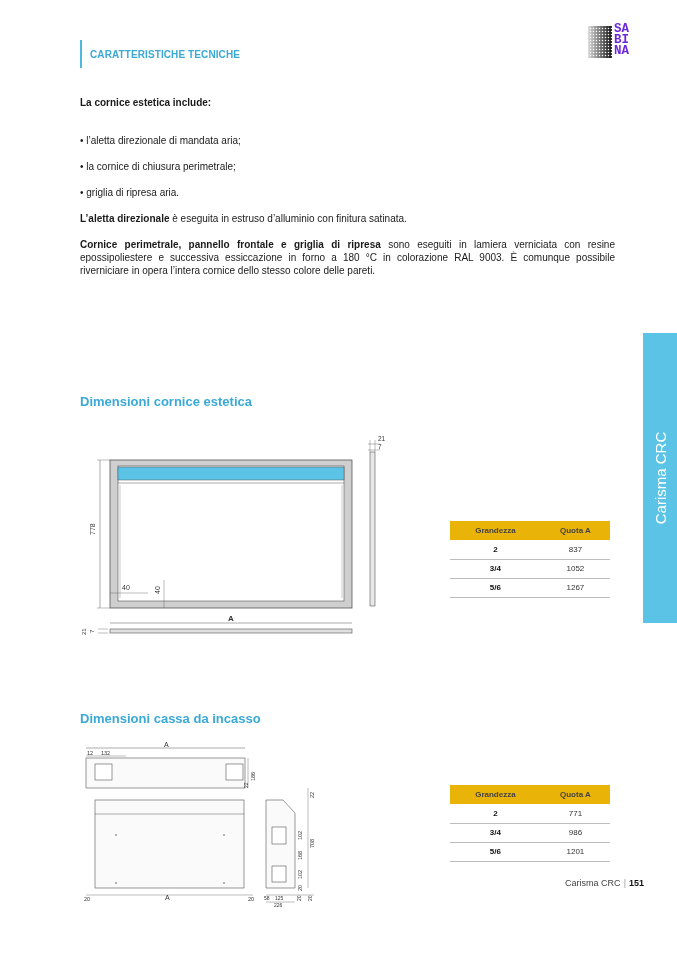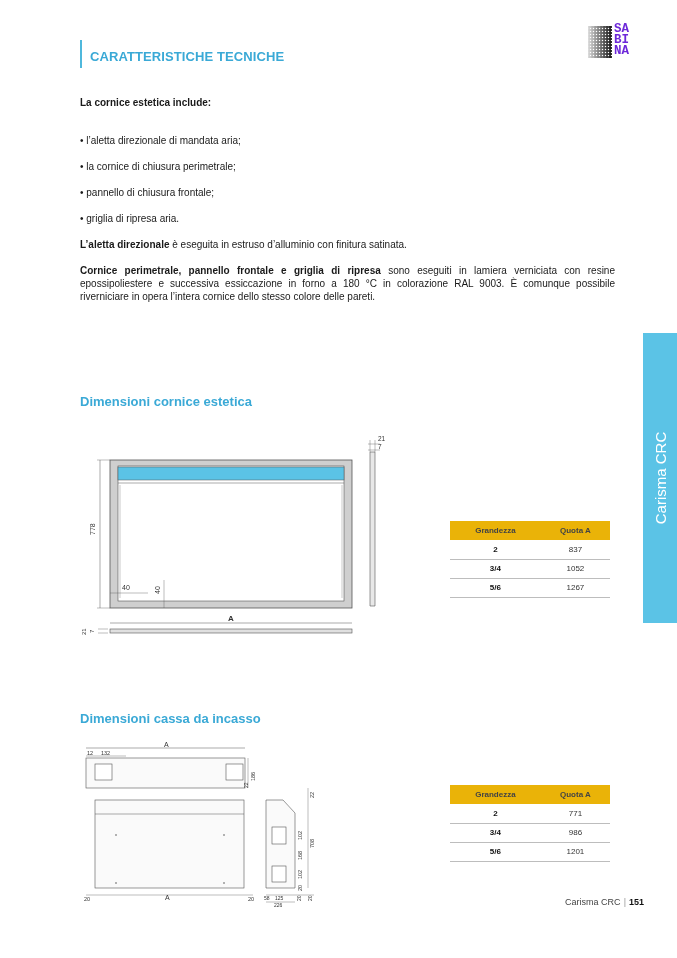--- a/index.html
+++ b/index.html
@@ -1,20 +1,20 @@
 <!DOCTYPE html>
 <html><head>
 <meta charset="utf-8">
 <style>
   * { box-sizing: border-box; margin: 0; padding: 0; }
   html, body { width: 677px; height: 958px; background: #ffffff; overflow: hidden; }
   body { position: relative; font-family: "Liberation Sans", sans-serif; color: #1a1a1a; }
 
   .header-bar { position: absolute; left: 80px; top: 40px; width: 2px; height: 28px; background: #4fb8dc; }
-  .header-title { position: absolute; left: 90px; top: 49px; font-size: 13px; font-weight: bold; color: #3aa9d6; letter-spacing: 0.1px; }
+  .header-title { position: absolute; left: 90px; top: 49px; font-size: 10px; font-weight: bold; color: #3aa9d6; letter-spacing: 0.1px; }
 
   .logo { position: absolute; left: 588px; top: 24px; width: 60px; height: 38px; }
   .logo-grid { position: absolute; left: 0; top: 2px; width: 24px; height: 32px;
     background-image: repeating-linear-gradient(90deg, #222 0 2px, transparent 2px 3px), repeating-linear-gradient(0deg, #222 0 2px, transparent 2px 3px);
     background-blend-mode: multiply; opacity: 0.95;
     -webkit-mask-image: linear-gradient(90deg, rgba(0,0,0,0.15), #000);
             mask-image: linear-gradient(90deg, rgba(0,0,0,0.15), #000); }
   .logo-text { position: absolute; left: 26px; top: 0; font-size: 12.5px; font-weight: bold; line-height: 11px; color: #6d28d9; letter-spacing: 0; font-family: Liberation Mono, monospace; }
 
   .intro { position: absolute; left: 80px; top: 96px; width: 535px; font-size: 10px; line-height: 13px; color: #1a1a1a; }
@@ -29,21 +29,21 @@
   .side-tab span { position: absolute; left: 50%; top: 50%; transform: translate(-50%, -50%) rotate(-90deg); white-space: nowrap; color: #fff; font-size: 15px; }
 
   table.dims { position: absolute; border-collapse: collapse; font-size: 8px; width: 160px; }
   table.dims th { background: #eab308; color: #444; font-weight: bold; height: 19px; text-align: center; }
   table.dims td { height: 19px; text-align: center; border-bottom: 1px solid #bdbdbd; color: #333; }
   table.dims td.g { font-weight: bold; color: #111; }
 
   .drawing { position: absolute; }
   .drawing svg text { font-family: "Liberation Sans", sans-serif; }
 
-  .footer { position: absolute; right: 33px; top: 897px; font-size: 9px; color: #444; }
+  .footer { position: absolute; right: 33px; top: 878px; font-size: 9px; color: #444; }
   .footer .sep { color: #999; margin: 0 3px; }
   .footer .num { font-weight: bold; color: #111; }
 </style>
 </head>
 <body>
 
 <div class="header-bar"></div>
 <div class="header-title">CARATTERISTICHE TECNICHE</div>
 
 <div class="logo">
@@ -52,21 +52,20 @@
     <div>SA</div>
     <div>BI</div>
     <div>NA</div>
   </div>
 </div>
 
 <div class="intro">
   <div class="lead">La cornice estetica include:</div>
   <div class="bullet">• l’aletta direzionale di mandata aria;</div>
   <div class="bullet">• la cornice di chiusura perimetrale;</div>
-  <div class="bullet">• pannello di chiusura frontale;</div>
   <div class="bullet">• griglia di ripresa aria.</div>
   <p class="para"><b>L’aletta direzionale</b><span> è eseguita in estruso d’alluminio con finitura satinata.</span></p>
   <p class="para"><b>Cornice perimetrale, pannello frontale e griglia di ripresa</b><span> sono eseguiti in lamiera verniciata con resine epossipoliestere e successiva essiccazione in forno a 180 °C in colorazione RAL 9003. È comunque possibile riverniciare in opera l’intera cornice dello stesso colore delle pareti.</span></p>
 </div>
 
 <div class="side-tab">
   <span>Carisma CRC</span>
 </div>
 
 <div class="section-title" style="top:394px">Dimensioni cornice estetica</div>

